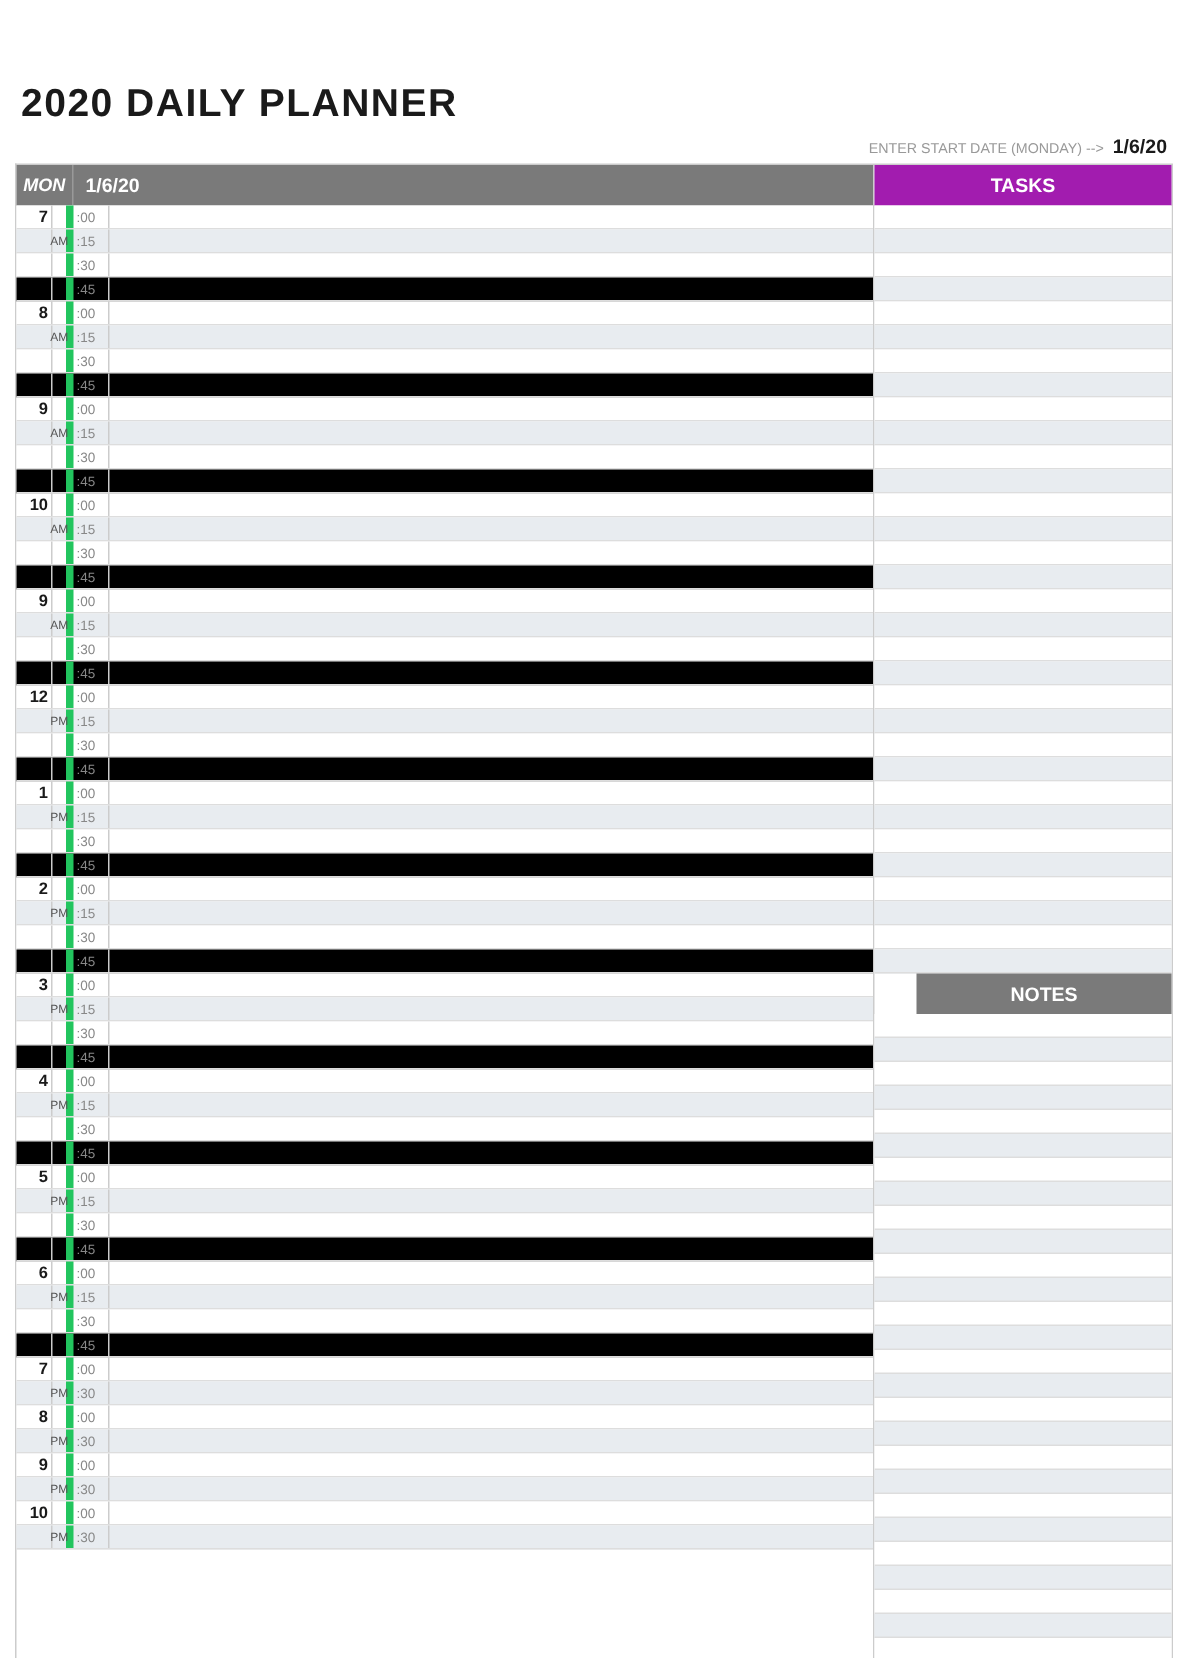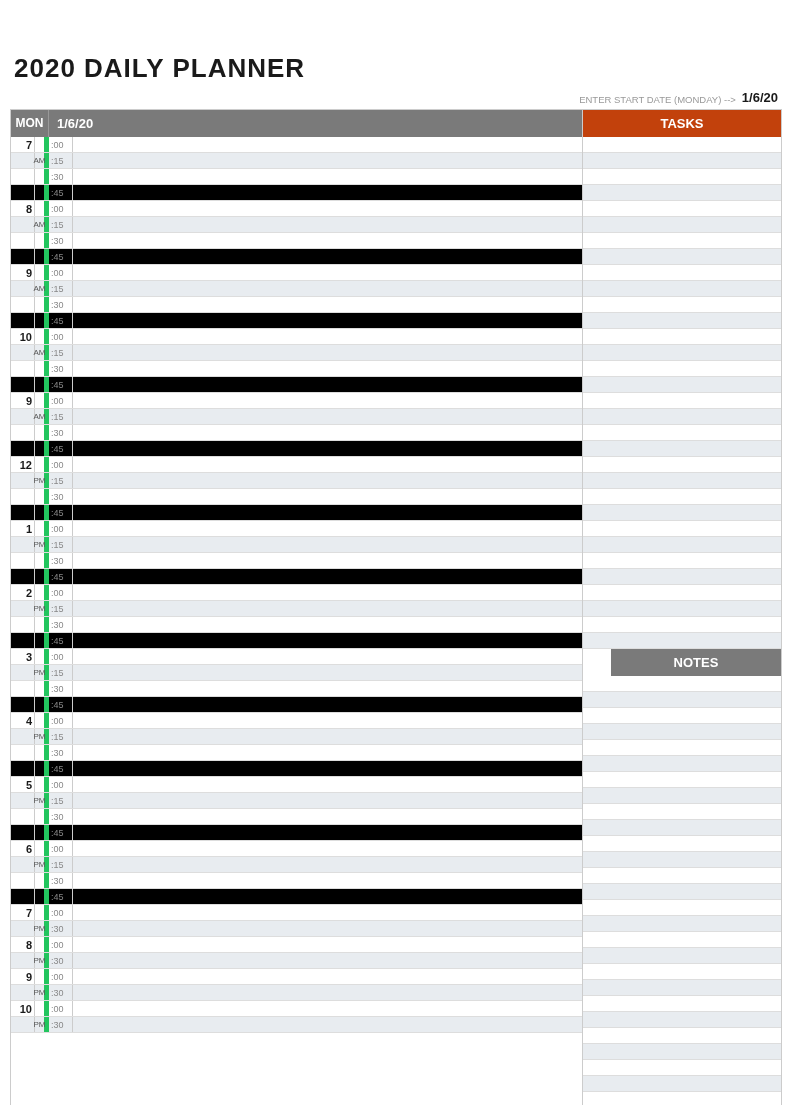--- a/index.html
+++ b/index.html
@@ -58,20 +58,21 @@
       color: #fff;
       font-weight: bold;
       font-size: 13px;
     }
     .planner-header .day-col {
       width: 38px;
       text-align: center;
       padding: 6px 2px;
       border-right: 1px solid #999;
       font-size: 12px;
+      font-style: italic;
     }
     .planner-header .date-col {
       flex: 1;
       padding: 6px 8px;
       font-size: 13px;
     }
 
     .time-rows {
       display: flex;
       flex-direction: column;
@@ -136,21 +137,21 @@
 
     
     .right-panel {
       width: 200px;
       display: flex;
       flex-direction: column;
       border: 1px solid #ccc;
     }
 
     .tasks-header {
-      background: #c2410c;
+      background: #a21caf;
       color: #fff;
       font-weight: bold;
       font-size: 13px;
       text-align: center;
       padding: 6px 4px;
     }
 
     .task-rows {
       display: flex;
       flex-direction: column;

